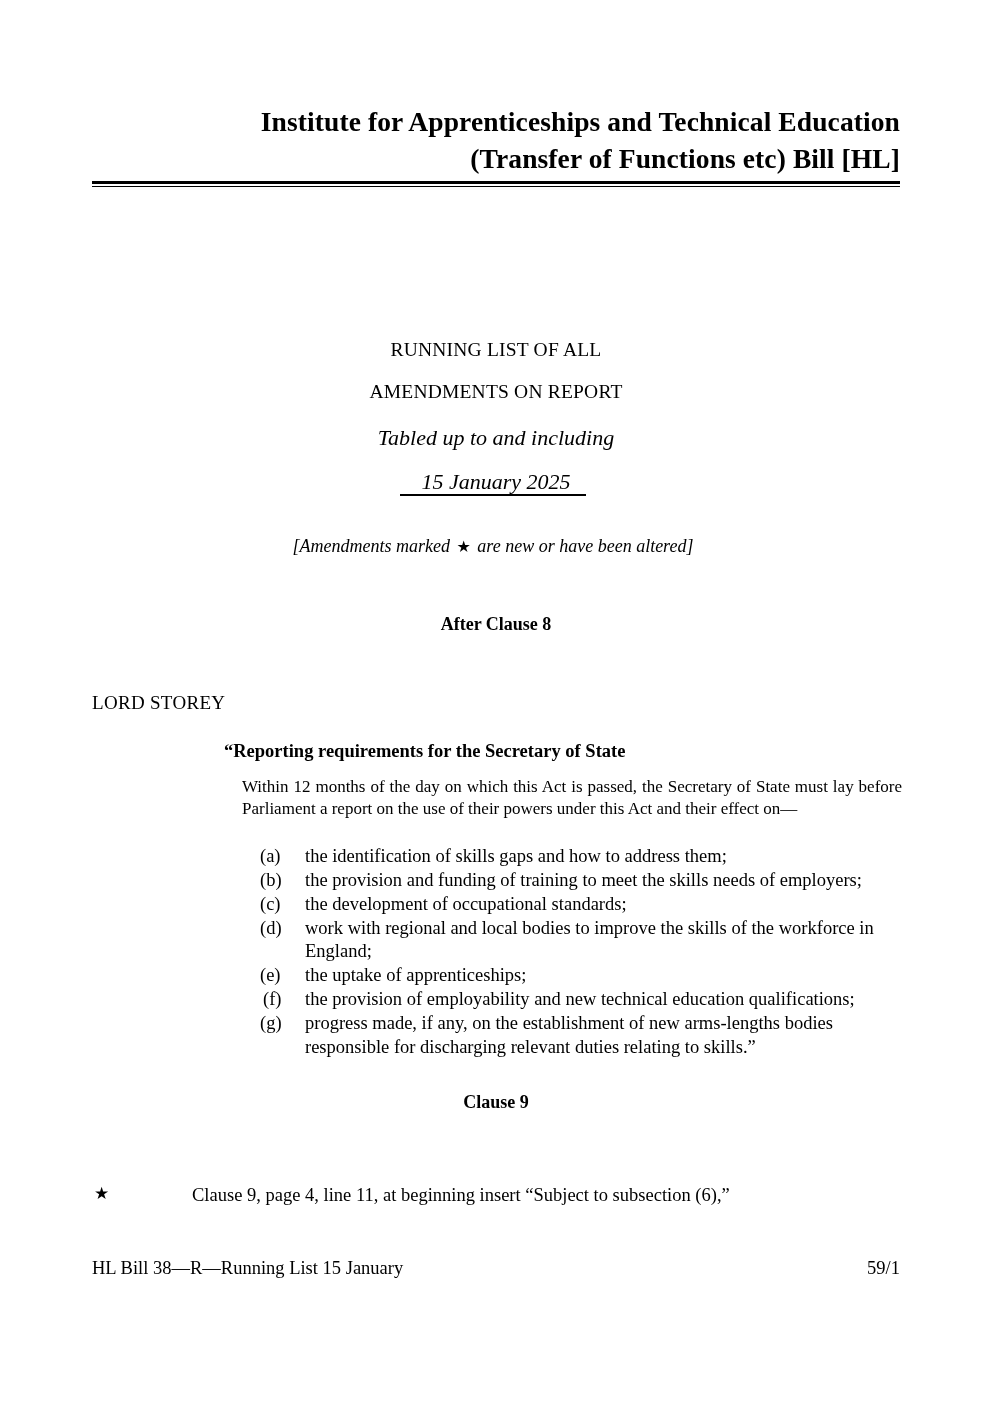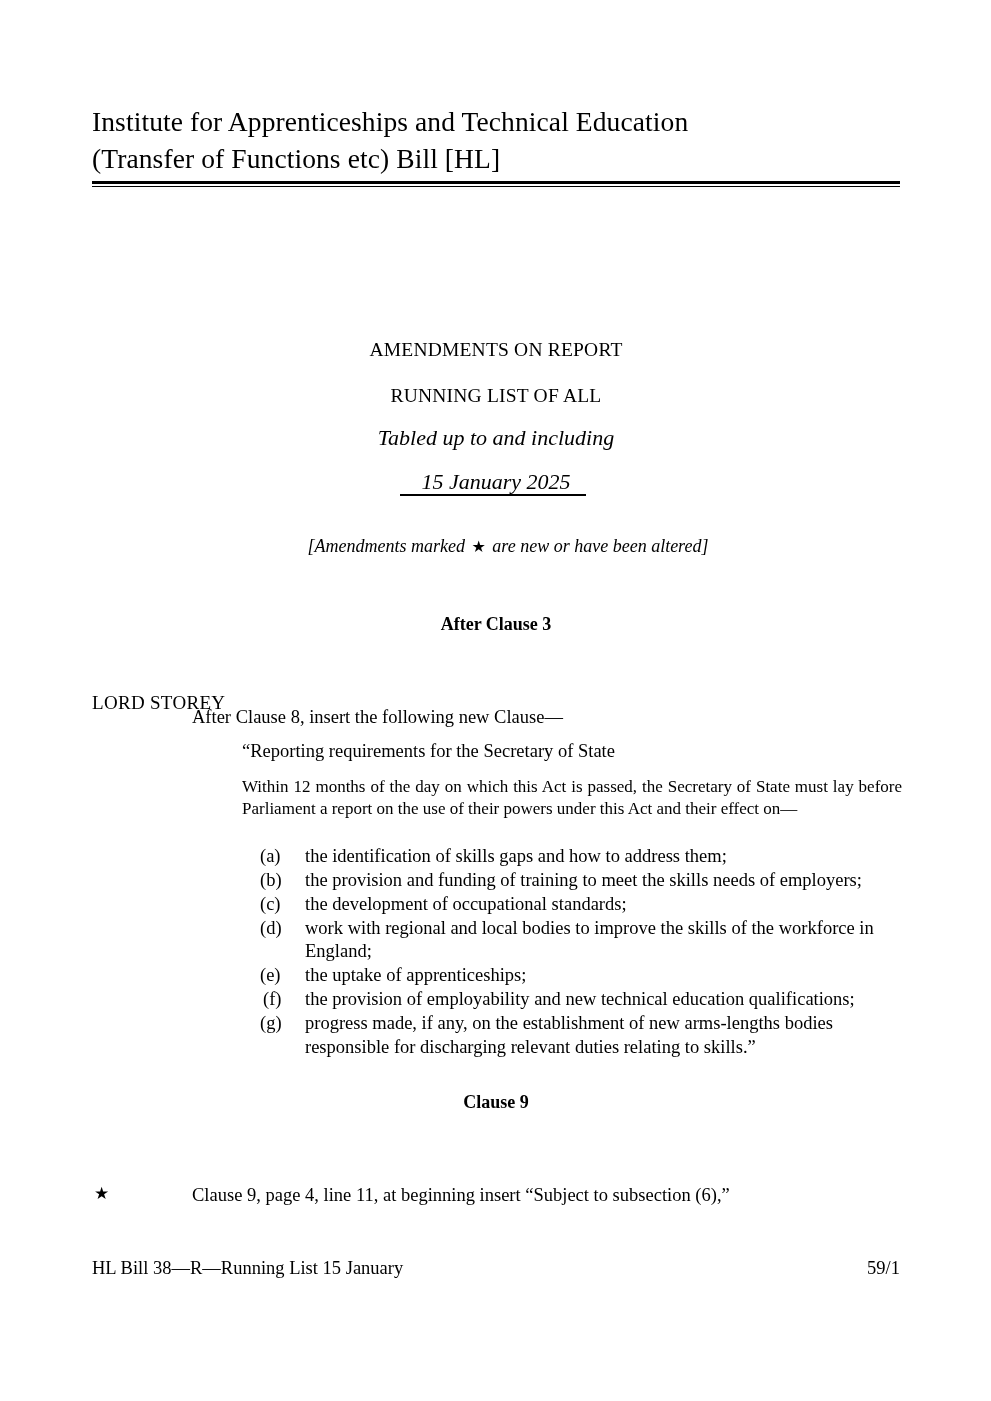--- a/index.html
+++ b/index.html
@@ -25,23 +25,23 @@
   
   .masthead {
     position: absolute;
     left: 92px;
     top: 104px;
     width: 808px;
   }
   .bill-title {
     margin: 0;
     font-size: 27.5px;
-    font-weight: normal;
+    font-weight: bold;
     line-height: 1.33;
-    text-align: left;
+    text-align: right;
     letter-spacing: 0.1px;
   }
   .bill-title .title-line { display: block; }
 
   .rule-double {
     position: absolute;
     left: 92px;
     top: 181px;
     width: 808px;
     height: 6px;
@@ -88,21 +88,21 @@
     position: absolute;
     left: 400px;
     top: 494px;
     width: 186px;
     height: 1.6px;
     background: #000;
   }
 
   .marked-note {
     position: absolute;
-    left: 104px;
+    left: 89px;
     top: 536px;
     width: 808px;
     text-align: center;
     font-style: italic;
     font-size: 18px;
     line-height: 1.2;
   }
   .marked-note .star-inline {
     font-style: normal;
     font-size: 16px;
@@ -133,23 +133,23 @@
   .lead-line {
     position: absolute;
     left: 192px;
     width: 710px;
     font-size: 18.5px;
     line-height: 1.26;
   }
 
   .clause-title {
     position: absolute;
-    left: 242px;
+    left: 224px;
     width: 660px;
-    font-weight: normal;
+    font-weight: bold;
     font-size: 18.5px;
     line-height: 1.26;
   }
 
   .clause-body {
     position: absolute;
     left: 242px;
     width: 660px;
     font-size: 17px;
     line-height: 1.27;
@@ -222,36 +222,35 @@
     </h1>
   </div>
 
   <div class="rule-double">
     <div class="r-thick"></div>
     <div class="r-gap"></div>
     <div class="r-thin"></div>
   </div>
 
   <div class="doc-heading">
+    <span class="hd-line">RUNNING LIST OF ALL</span>
     <span class="hd-line l2">AMENDMENTS ON REPORT</span>
-    <span class="hd-line">RUNNING LIST OF ALL</span>
     <span class="hd-italic">Tabled up to and including</span>
     <span class="hd-italic last">15 January 2025</span>
   </div>
 
   <div class="rule-short"></div>
 
   <div class="marked-note">
     <span>[Amendments marked </span><span class="star-inline">★</span><span> are new or have been altered]</span>
   </div>
 
-  <div class="section-head" style="top:614px;">After Clause 3</div>
+  <div class="section-head" style="top:614px;">After Clause 8</div>
   <div class="member-name" style="top:656px;">LORD STOREY</div>
 
-  <div class="lead-line" style="top:706px;">After Clause 8, insert the following new Clause—</div>
 
   <div class="clause-title" style="top:740px;">“Reporting requirements for the Secretary of State</div>
 
   <div class="clause-body" style="top:776px;">Within 12 months of the day on which this Act is passed, the Secretary of State must lay before Parliament a report on the use of their powers under this Act and their effect on—</div>
 
   <ul class="sub-list" style="top:845px;">
     <li>
       <span class="sub-marker">(a)</span>
       <span>the identification of skills gaps and how to address them;</span>
     </li>

